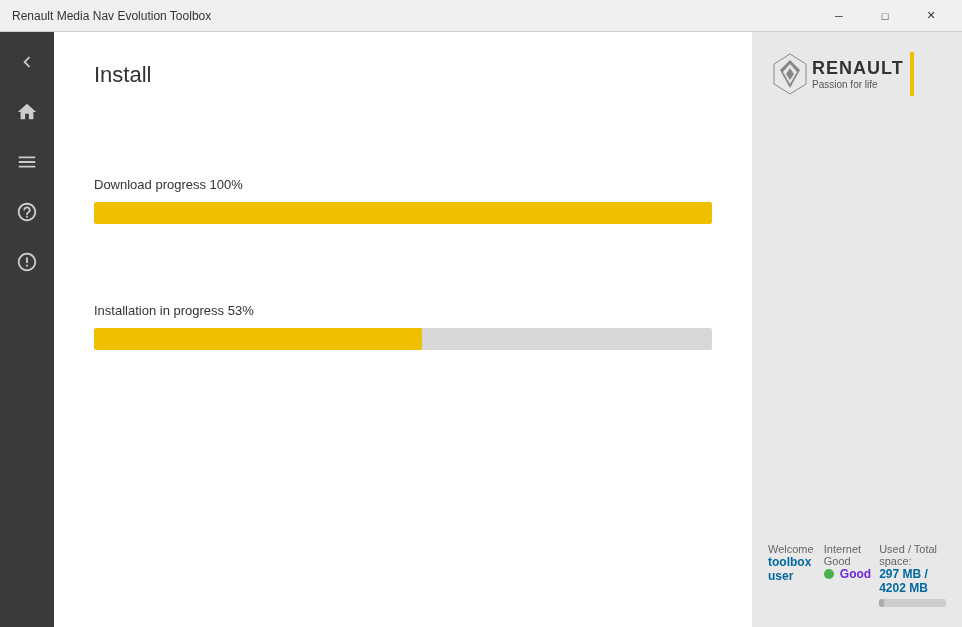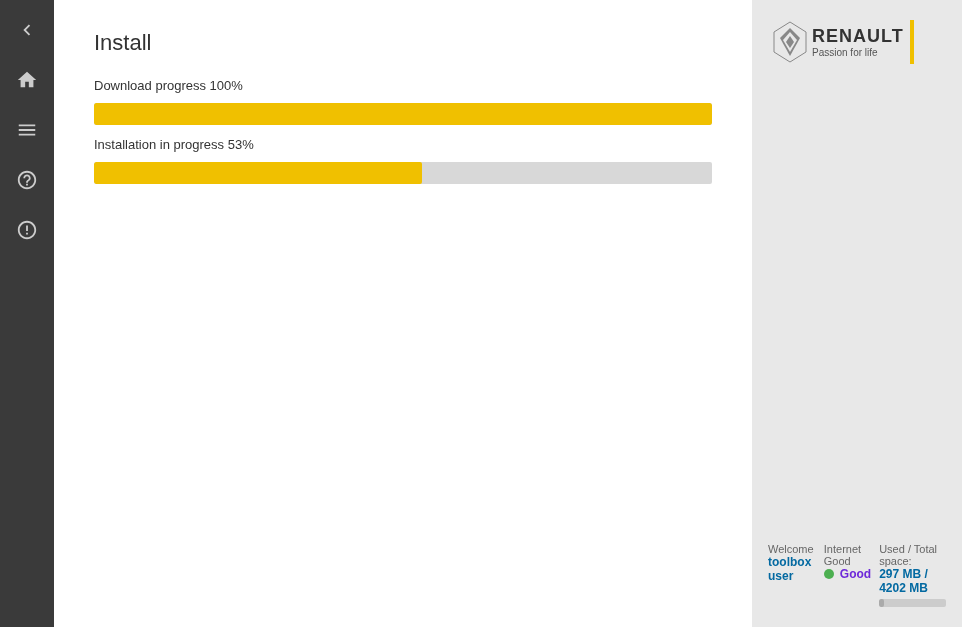--- a/index.html
+++ b/index.html
@@ -85,39 +85,40 @@
     }
     .sidebar-btn svg { width: 22px; height: 22px; fill: currentColor; }
 
     
     .content-panel {
       flex: 1;
       background: #ffffff;
       padding: 30px 40px;
       display: flex;
       flex-direction: column;
-      gap: 12px;
+      gap: 33px;
     }
 
     .page-title {
       font-size: 22px;
       font-weight: 300;
       color: #333;
       margin-bottom: 10px;
     }
 
     .progress-section {
       display: flex;
       flex-direction: column;
       gap: 10px;
     }
 
     .progress-label {
       font-size: 13px;
       color: #333;
+      margin-top: 46px;
     }
 
     .progress-bar-bg {
       width: 100%;
       height: 22px;
       background: #d8d8d8;
       border-radius: 2px;
       overflow: hidden;
     }
 
@@ -227,20 +228,34 @@
       height: 100%;
       background: #aaa;
       border-radius: 2px;
     }
   </style>
 </head>
 <body>
 
 <div class="window">
 
+  <div class="title-bar">
+    <span class="title-bar-text">Renault Media Nav Evolution Toolbox</span>
+    <div class="window-controls">
+      <button class="win-btn">
+        <span>─</span>
+      </button>
+      <button class="win-btn">
+        <span>□</span>
+      </button>
+      <button class="win-btn close">
+        <span>✕</span>
+      </button>
+    </div>
+  </div>
 
   <div class="main-area">
 
     <div class="sidebar">
       <button class="sidebar-btn">
         <svg viewBox="0 0 24 24">
           <path d="M15.41 7.41L14 6l-6 6 6 6 1.41-1.41L10.83 12z"></path>
         </svg>
       </button>
       <button class="sidebar-btn">

